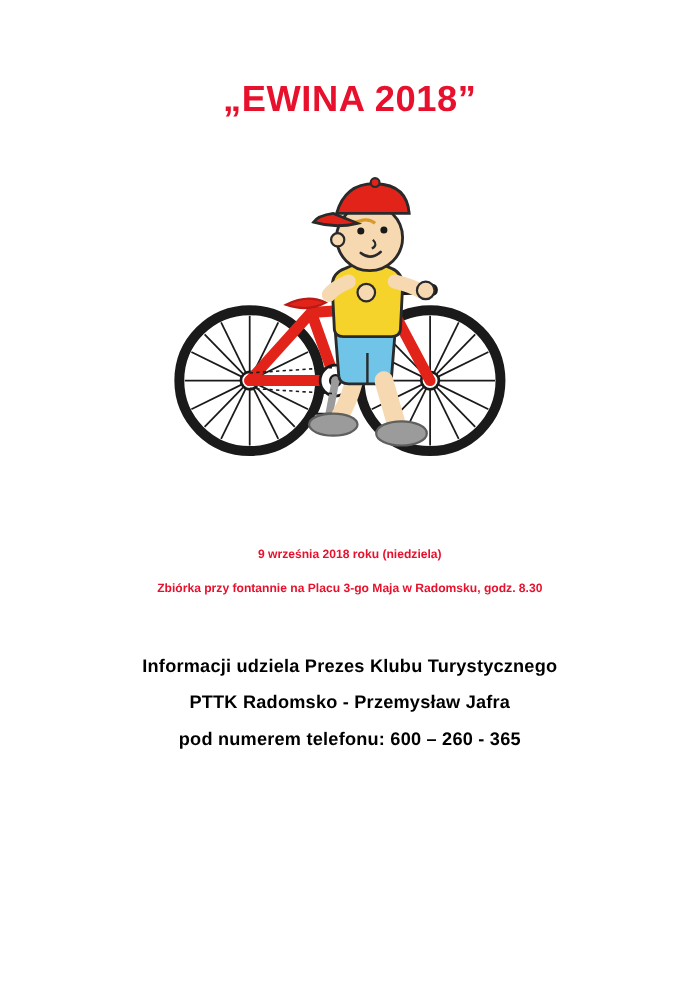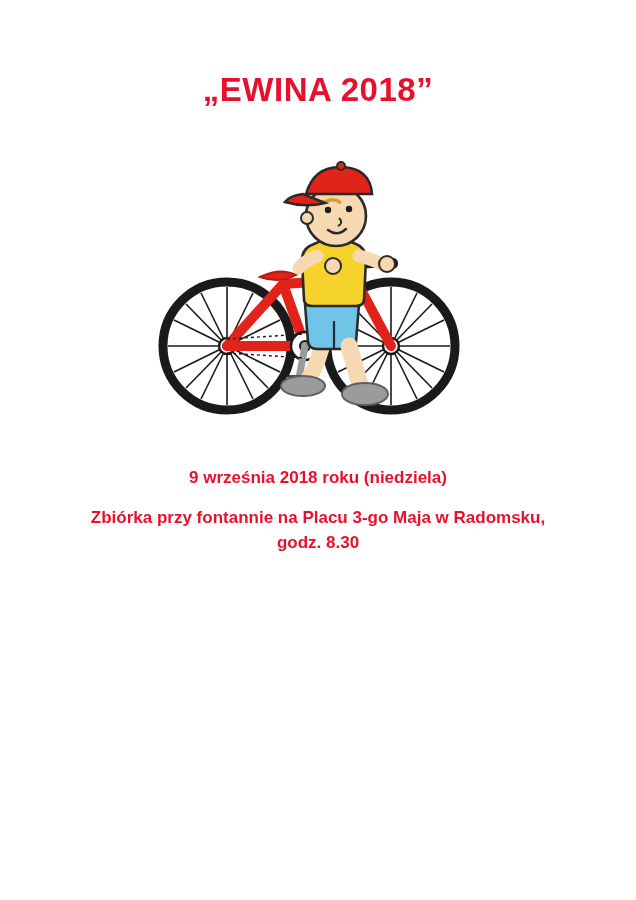--- a/index.html
+++ b/index.html
@@ -44,29 +44,29 @@
     margin-top: 38px;
     width: 330px;
     height: 300px;
   }
   .illustration svg {
     display: block;
     width: 100%;
     height: 100%;
   }
   .date-line {
-    margin-top: 22px;
-    font-size: 17px;
+    margin-top: 52px;
+    font-size: 11px;
     font-weight: bold;
     color: #e8112d;
     text-align: center;
   }
   .place-line {
     margin-top: 18px;
-    font-size: 17px;
+    font-size: 11px;
     font-weight: bold;
     color: #e8112d;
     text-align: center;
     line-height: 1.45;
     max-width: 470px;
   }
   .contact {
     margin-top: 46px;
     text-align: center;
   }
@@ -223,14 +223,19 @@
         <path d="M150 48 q-14 2 -18 8 q20 6 40 1 z" fill="#e2231a" stroke="#2a2a2a" stroke-width="2.6"></path>
         <circle cx="188" cy="20" r="4" fill="#e2231a" stroke="#2a2a2a" stroke-width="2"></circle>
       </g>
     </svg>
   </div>
 
   <div class="date-line">9 września 2018 roku (niedziela)</div>
 
   <div class="place-line">Zbiórka przy fontannie na Placu 3-go Maja w Radomsku, godz. 8.30</div>
 
+  <div class="contact">
+    <div class="contact-line">Informacji udziela Prezes Klubu Turystycznego</div>
+    <div class="contact-line">PTTK Radomsko  -  Przemysław  Jafra</div>
+    <div class="contact-line">pod numerem telefonu:  600 – 260 - 365</div>
+  </div>
 
 </div>
 
 </body></html>

